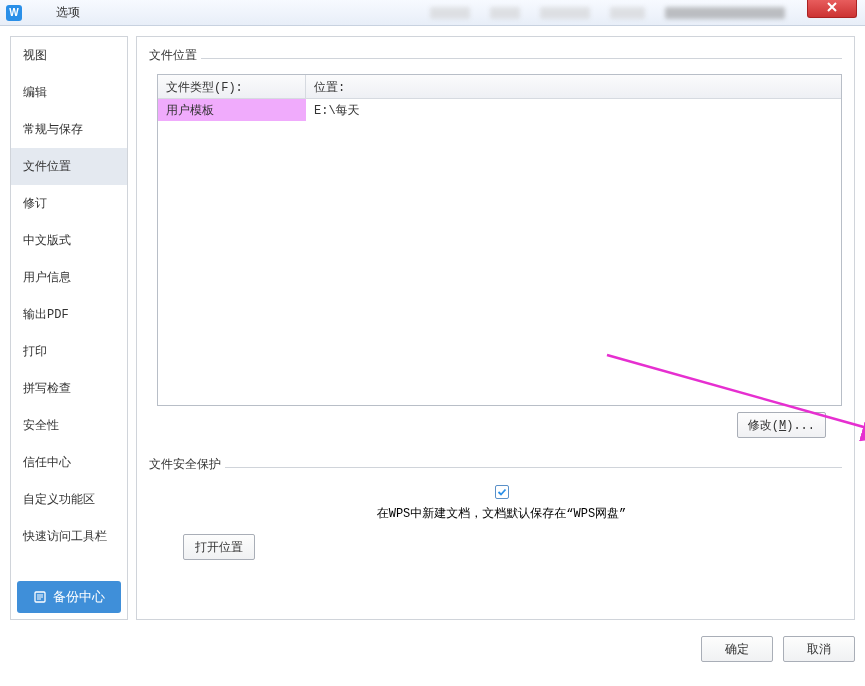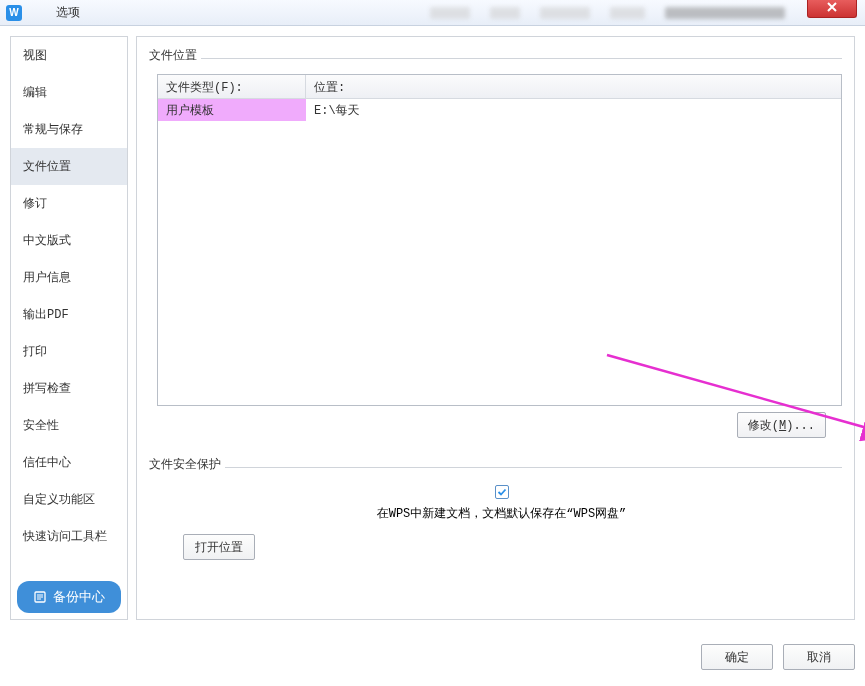--- a/index.html
+++ b/index.html
@@ -88,21 +88,21 @@
     }
     .backup-btn {
       margin: 6px;
       height: 32px;
       background: #3f8fd9;
       color: #fff;
       display: flex;
       align-items: center;
       justify-content: center;
       gap: 6px;
-      border-radius: 12px;
+      border-radius: 3px;
       font-size: 13px;
     }
     .backup-btn svg { width: 14px; height: 14px; }
     .content {
       flex: 1;
       border: 1px solid #d0d4da;
       padding: 10px 12px 12px 12px;
       position: relative;
     }
     .group {
@@ -196,21 +196,21 @@
       border-radius: 2px;
       display: flex;
       align-items: center;
       justify-content: center;
       background: #fff;
     }
     .chk svg { width: 10px; height: 10px; }
     .open-loc-row { padding-left: 22px; }
     .footer {
       position: absolute;
-      bottom: 16px;
+      bottom: 24px;
       right: 10px;
       display: flex;
       gap: 10px;
     }
     .arrow {
       position: absolute;
       left: 465px;
       top: 313px;
       pointer-events: none;
       z-index: 5;

